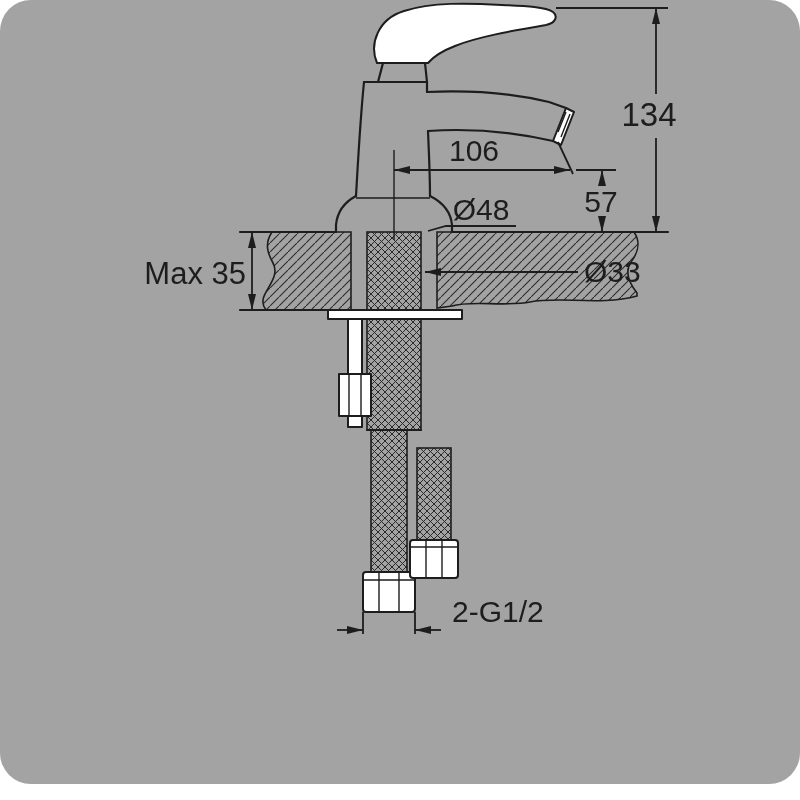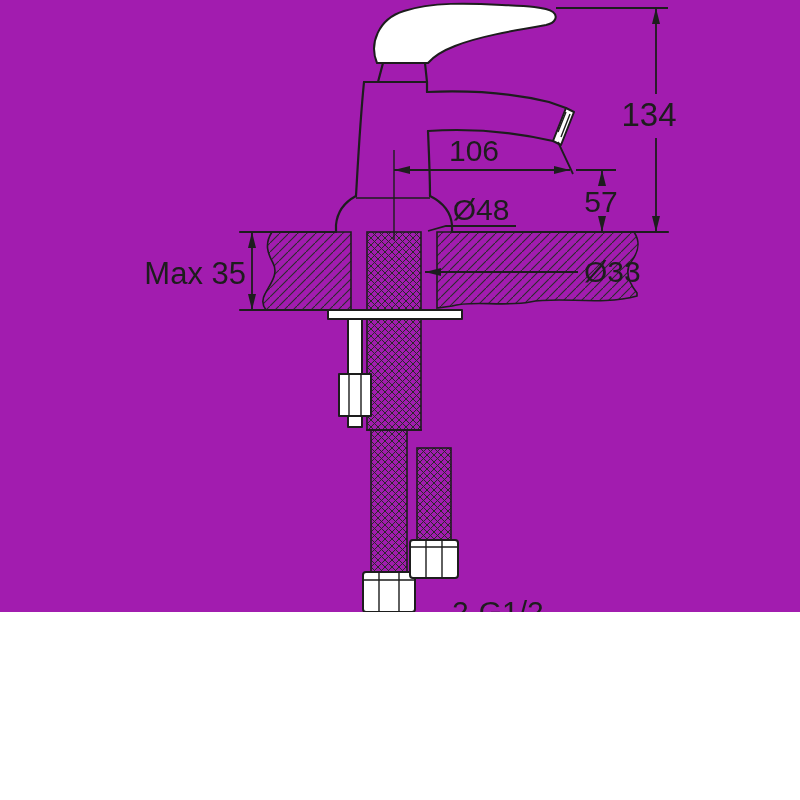--- a/index.html
+++ b/index.html
@@ -1,16 +1,16 @@
 <!DOCTYPE html>
 <html><head>
 <meta charset="utf-8">
 <style>
   html,body{margin:0;padding:0;background:#ffffff;}
-  .stage{width:800px;height:612px;position:relative;background:#a21caf;overflow:hidden;}
+  .stage{width:800px;height:784px;position:relative;background:#a3a3a3;overflow:hidden;border-radius:31px;}
   svg{display:block;}
   text{font-family:"Liberation Sans","DejaVu Sans",sans-serif;fill:#1d1d1d;}
   .dim-text{font-size:30px;}
   .dim-text-lg{font-size:33px;}
   .obj{stroke:#1d1d1d;stroke-width:2.2;fill:none;stroke-linecap:round;stroke-linejoin:round;}
   .obj-fill{stroke:#1d1d1d;stroke-width:2;fill:#ffffff;stroke-linejoin:round;}
   .thin{stroke:#1d1d1d;stroke-width:1.4;fill:none;}
   .dim{stroke:#1d1d1d;stroke-width:1.8;fill:none;}
   .hatched{stroke:#1d1d1d;stroke-width:1.6;}
 </style>

